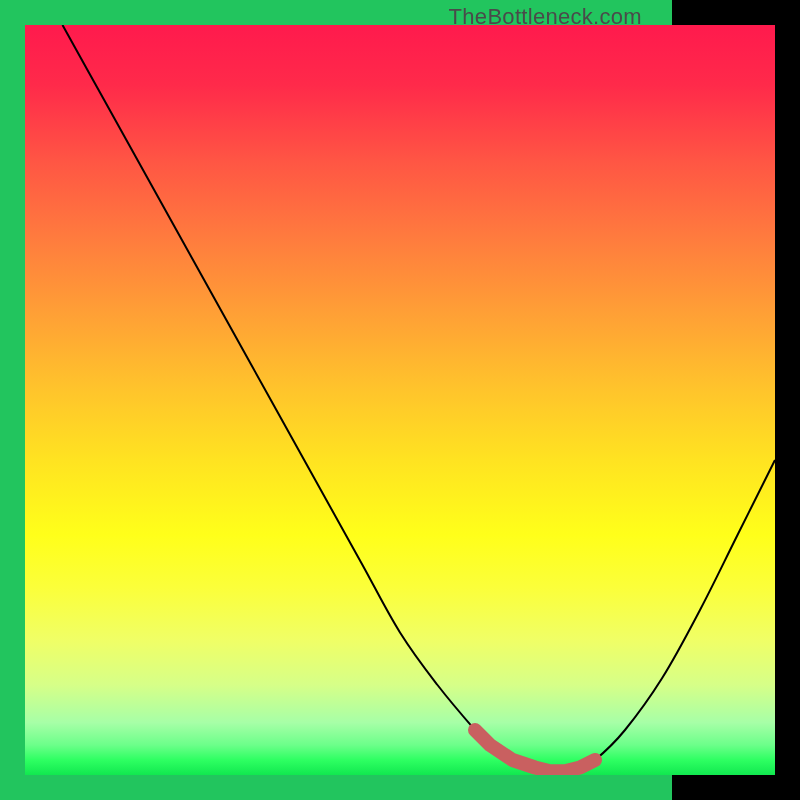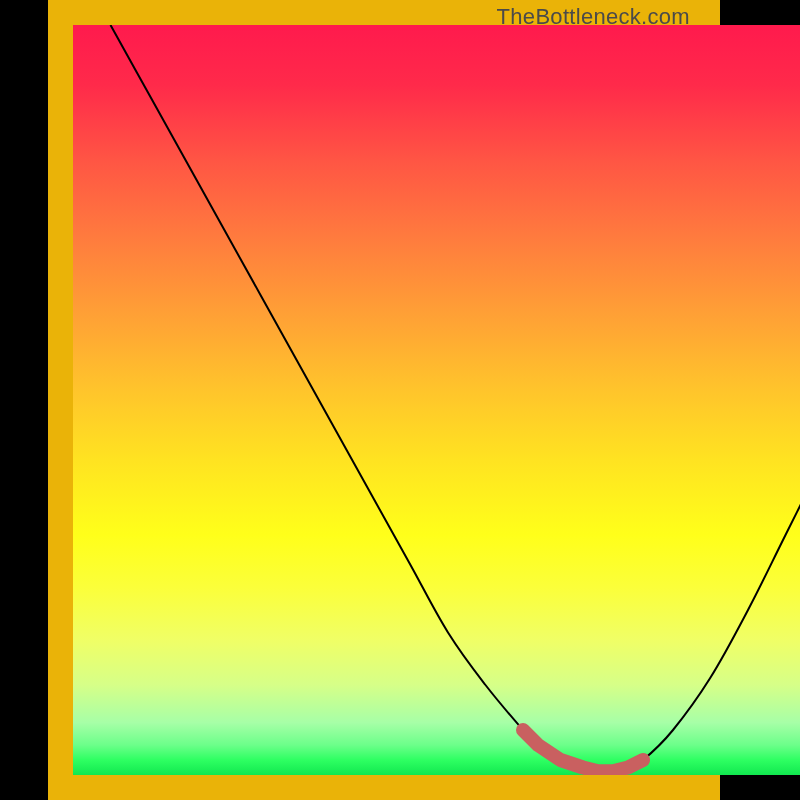--- a/index.html
+++ b/index.html
@@ -8,22 +8,21 @@
     width: 800px;
     height: 800px;
     overflow: hidden;
     background: #000;
     font-family: Arial, Helvetica, sans-serif;
   }
   .frame {
     position: relative;
     width: 672px;
     height: 800px;
-    background: #eab308;
-    margin-left: 48px;
+    background: #22c55e;
   }
   .plot-area {
     position: absolute;
     left: 25px;
     top: 25px;
     width: 750px;
     height: 750px;
     background: linear-gradient(to bottom,
       #ff1a4d 0%,
       #ff2a4a 8%,

